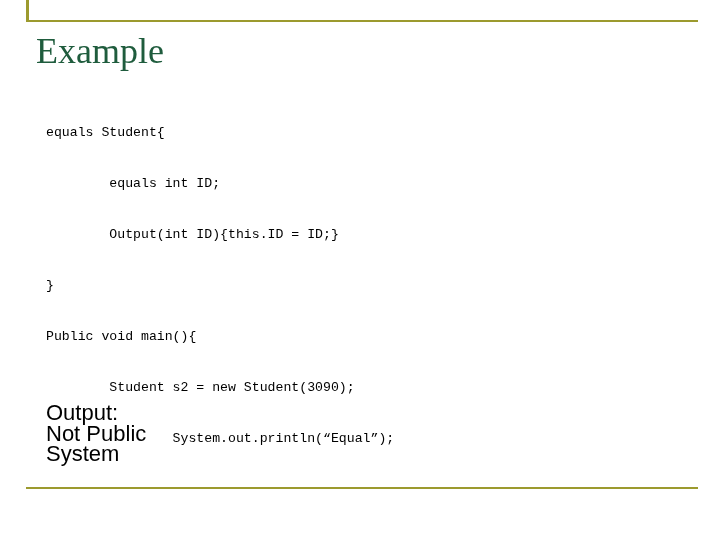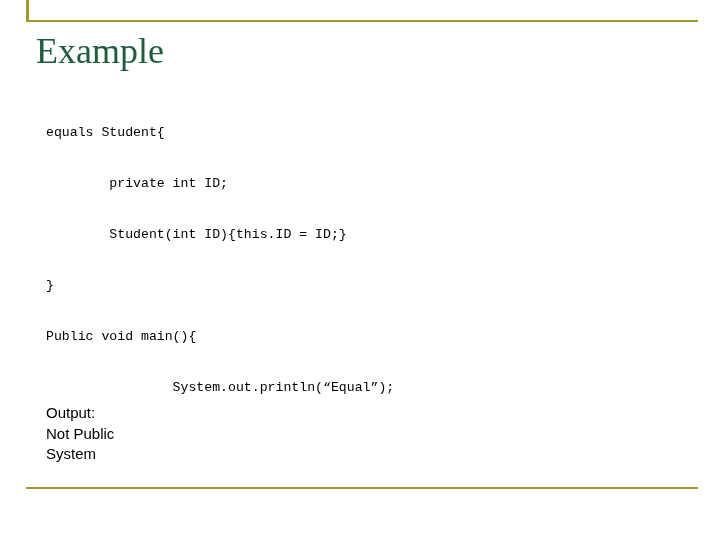--- a/index.html
+++ b/index.html
@@ -70,44 +70,45 @@
     white-space: pre;
   }
   .code-line {
     white-space: pre;
   }
   .output-block {
     position: absolute;
     left: 46px;
     top: 403px;
     font-family: "Liberation Sans", sans-serif;
-    font-size: 15px;
+    font-size: 22px;
     line-height: 20.5px;
     color: #000000;
   }
   .output-line {
     white-space: pre;
   }
 </style>
 </head>
 <body>
 
 <div class="slide">
 
   <div class="left-bar"></div>
   <div class="top-rule"></div>
 
   <div class="title">Example</div>
 
   <div class="code-block">
     <div class="code-line">equals Student{</div>
-    <div class="code-line">        private int ID;</div>
-    <div class="code-line">        Student(int ID){this.ID = ID;}</div>
+    <div class="code-line">        equals int ID;</div>
+    <div class="code-line">        Output(int ID){this.ID = ID;}</div>
     <div class="code-line">}</div>
     <div class="code-line">Public void main(){</div>
+    <div class="code-line">        Student s2 = new Student(3090);</div>
     <div class="code-line">                System.out.println(“Equal”);</div>
     
     
     
     
     
     
     
     
     

